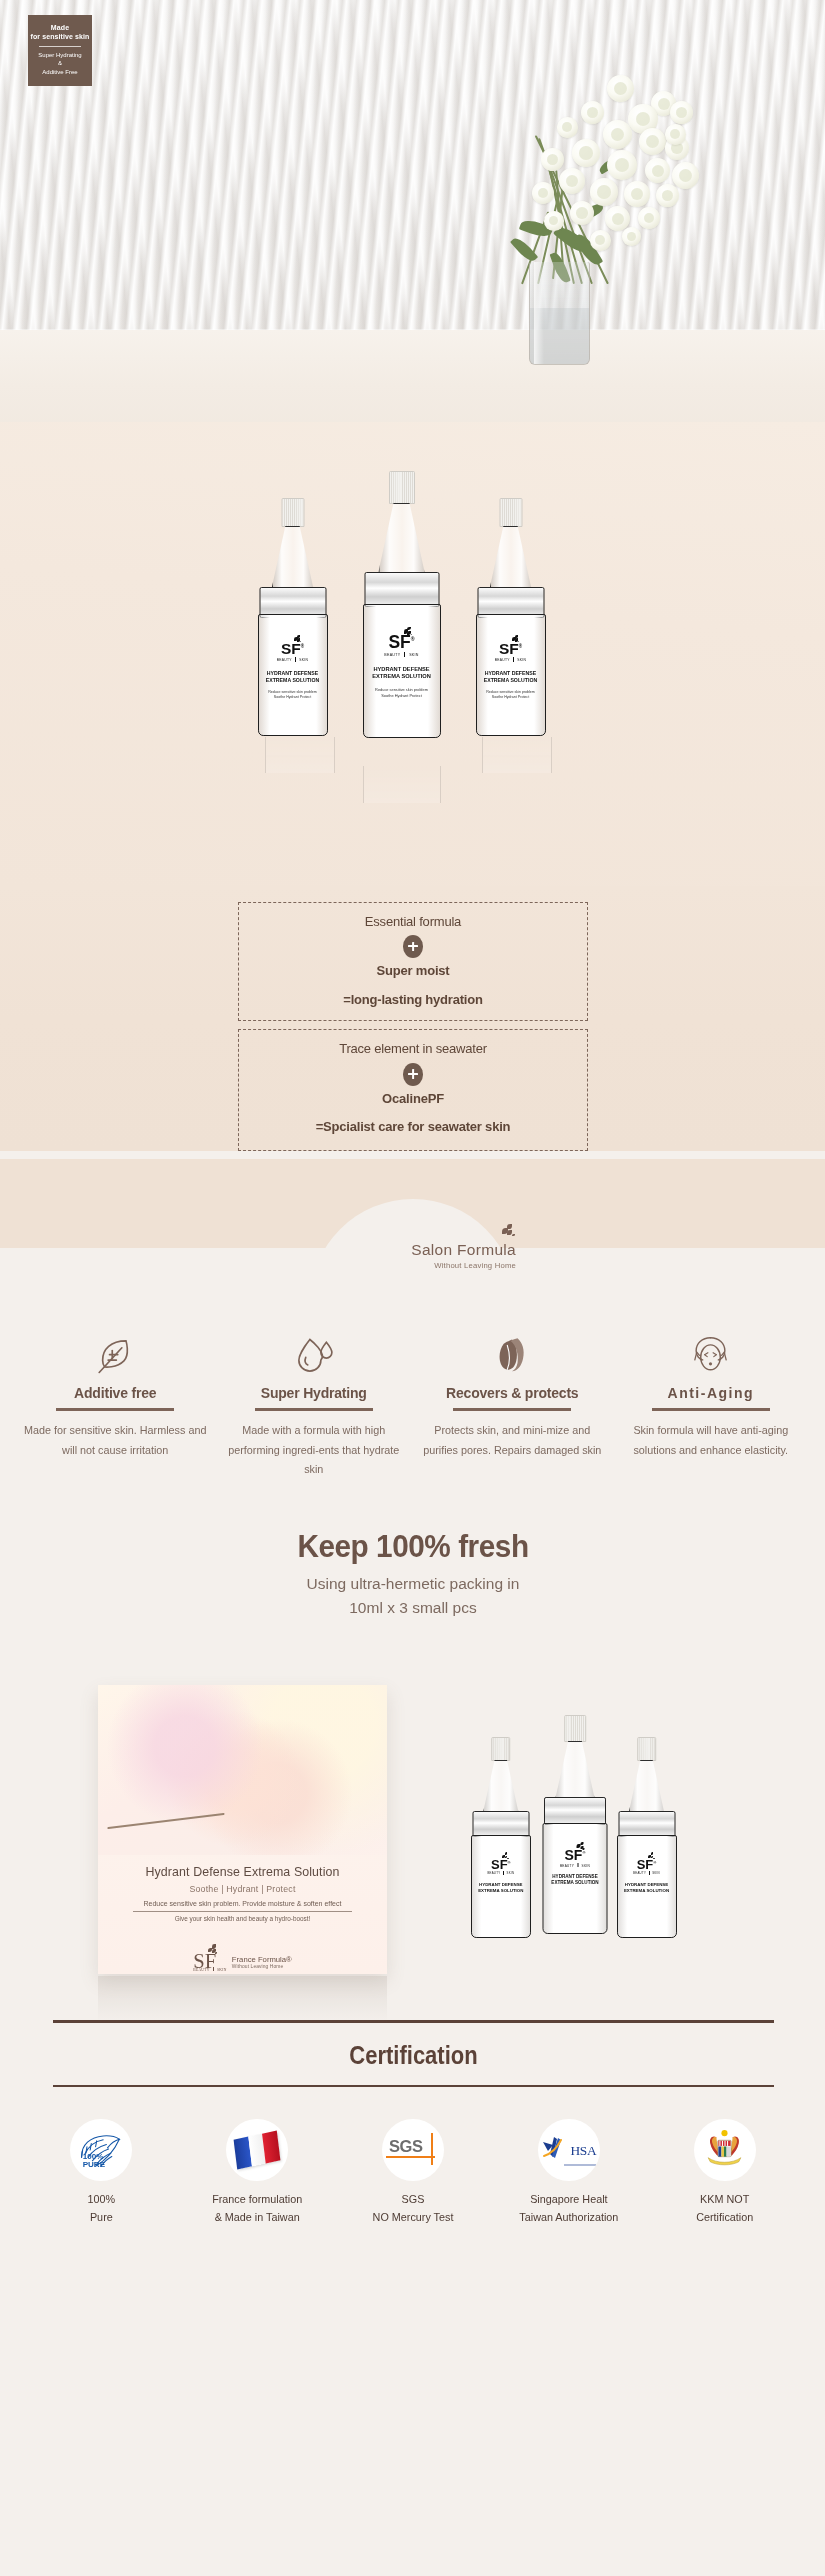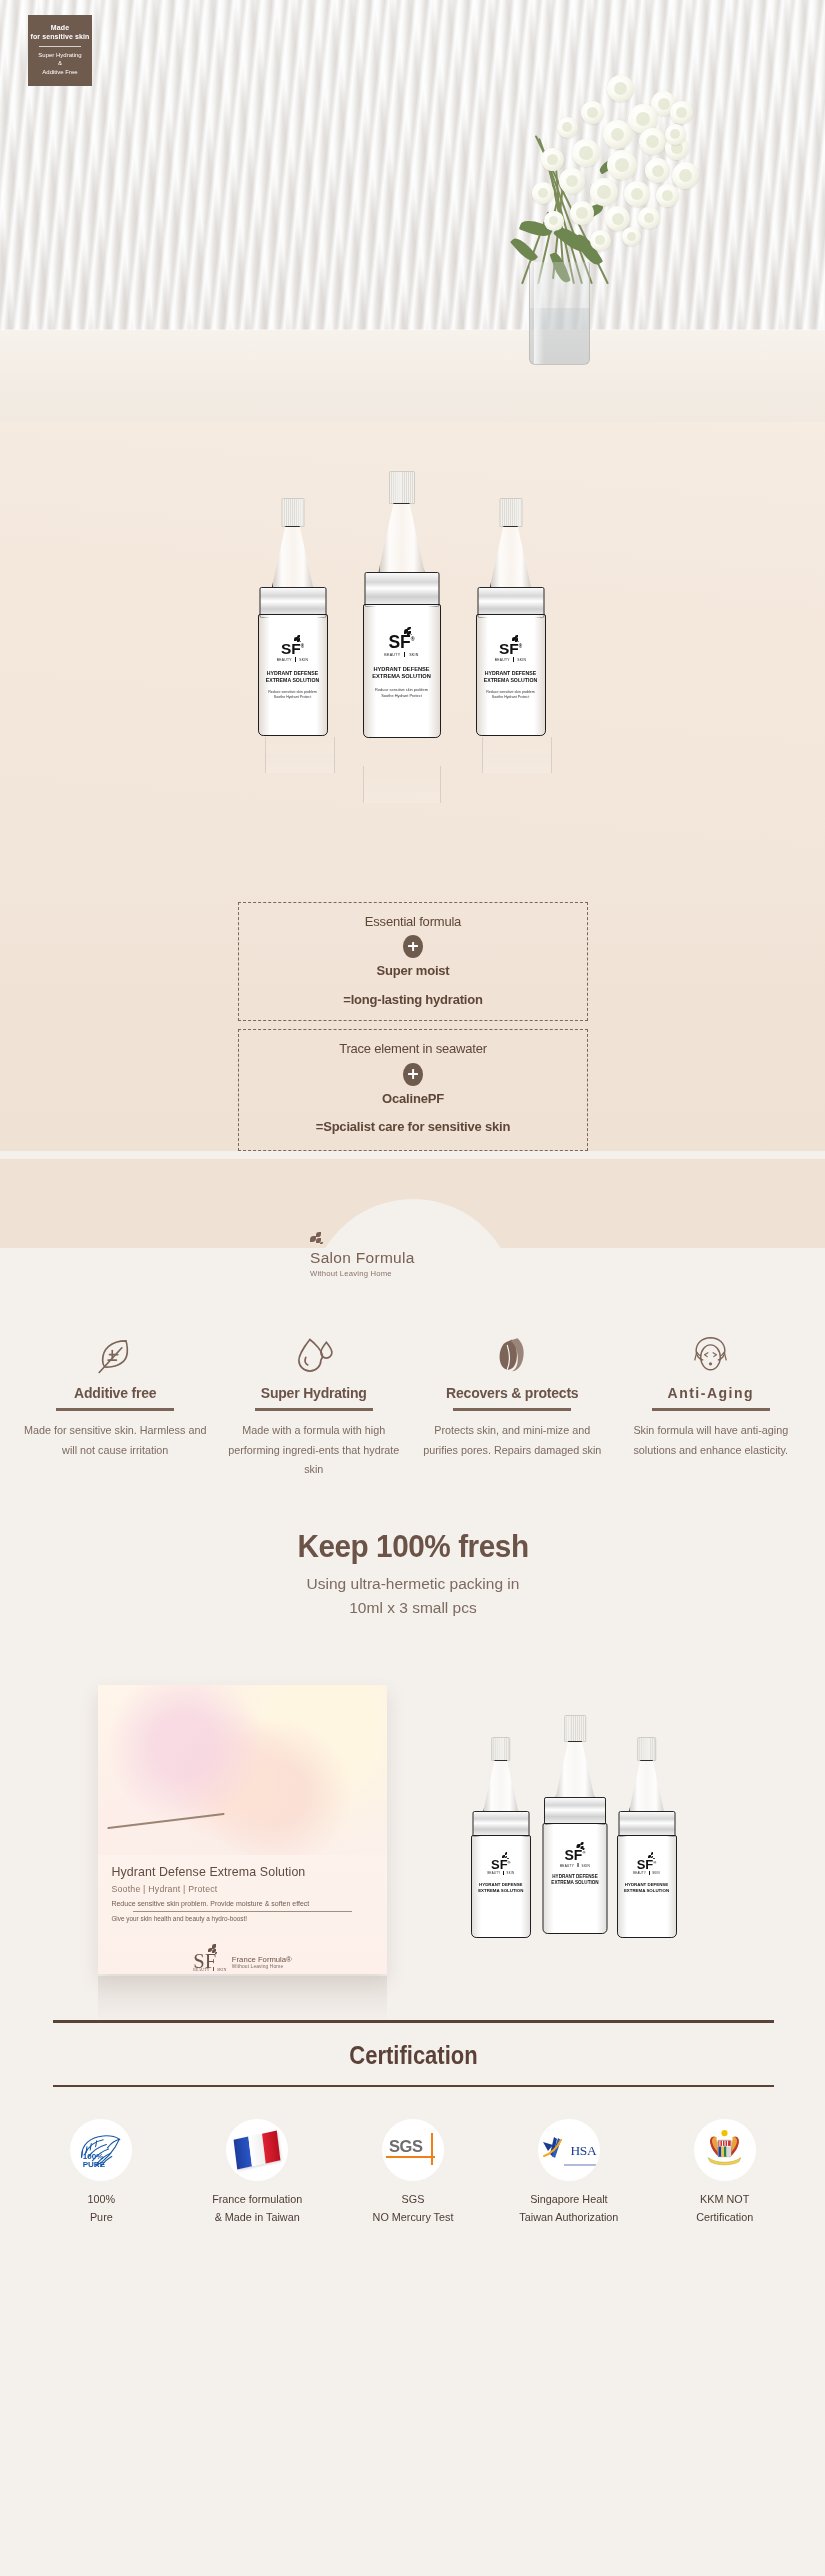--- a/index.html
+++ b/index.html
@@ -151,21 +151,21 @@
     position:relative; width:826px; height:129px;
     background:linear-gradient(180deg,#efe1d4 0%,#efe1d4 100%);
     overflow:hidden;
   }
   .arch {
     position:absolute; left:50%; transform:translateX(-50%); top:40px;
     width:206px; height:206px; border-radius:103px 103px 0 0;
     background:#f4f0ec;
   }
   .arch-base { position:absolute; left:0; right:0; bottom:0; height:40px; background:#f4f0ec; }
-  .arch-inner { position:absolute; left:50%; transform:translateX(-50%); top:73px; text-align:left; width:206px; }
+  .arch-inner { position:absolute; left:50%; transform:translateX(-50%); top:65px; text-align:right; width:206px; }
   .arch-logo { margin-bottom:2.1px; }
   .arch-title { font-size:15.5px; color:#7a6054; letter-spacing:0.3px; }
   .arch-sub { font-size:7.7px; color:#8a7468; letter-spacing:0.2px; margin-top:2.1px; }
 
   
   .features {
     width:826px; background:#f4f0ec; padding:40px 20.6px 36px;
     display:flex; justify-content:space-between; gap:9.3px;
   }
   .feat { flex:1; text-align:center; }
@@ -194,21 +194,21 @@
       radial-gradient(circle at 30% 36%, rgba(247,215,226,.85) 0 13%, rgba(252,236,232,0) 34%),
       radial-gradient(circle at 47% 55%, rgba(253,226,214,.88) 0 16%, rgba(253,236,228,0) 38%),
       radial-gradient(circle at 62% 64%, rgba(250,221,211,.85) 0 14%, rgba(253,238,231,0) 36%),
       radial-gradient(circle at 78% 24%, rgba(255,247,225,.9) 0 20%, rgba(255,250,238,0) 50%),
       linear-gradient(150deg,#fff6ea 0%,#fdeee9 40%,#fbeee9 70%,#fdf1ec 100%);
   }
   .branch {
     position:absolute; left:9.3px; top:135px; width:118px; height:2.1px;
     background:#9b8471; border-radius:1.5px; transform:rotate(-7deg);
   }
-  .box-text { position:absolute; left:0; right:0; top:180px; padding:0 13.4px; }
+  .box-text { position:absolute; left:0; right:0; top:180px; text-align:center; padding:0 13.4px; }
   .bx-1 { font-size:12.4px; color:#5e4b42; letter-spacing:0.1px; }
   .bx-2 { font-size:8.8px; color:#8a7468; margin-top:5.2px; letter-spacing:0.2px; }
   .bx-3 { font-size:7px; color:#6f5c52; margin-top:6.2px; }
   .bx-rule { height:0.5px; background:#a08f85; margin:3.6px 21.6px; }
   .bx-4 { font-size:6.4px; color:#6f5c52; }
   .box-logo { position:absolute; left:0; right:0; top:268px; display:flex; align-items:center; justify-content:center; gap:5.2px; }
   .bl-sf { font-size:20.6px; color:#6b5348; line-height:.8; position:relative; font-family:"Liberation Serif", serif; }
   .bl-txt { text-align:left; }
   .bl-t1 { font-size:7.7px; color:#6b5348; }
   .bl-t2 { font-size:4.9px; color:#7d6a60; letter-spacing:0.1px; }
@@ -424,21 +424,21 @@
     <div class="dash-box">
       <div class="fx-line1">Essential formula</div>
       <div class="plus"></div>
       <div class="fx-line2">Super moist</div>
       <div class="fx-eq">=long-lasting hydration</div>
     </div>
     <div class="dash-box second">
       <div class="fx-line1">Trace element in seawater</div>
       <div class="plus"></div>
       <div class="fx-line2">OcalinePF</div>
-      <div class="fx-eq">=Spcialist care for sensitive skin</div>
+      <div class="fx-eq">=Spcialist care for seawater skin</div>
     </div>
   </section>
 
   <section class="arch-sec">
     <div class="arch"></div>
     <div class="arch-base"></div>
     <div class="arch-inner">
       <div class="arch-logo">
         <span class="clover" style="width:14.4px;height:13.4px;color:#7a6054;display:inline-block;position:relative;">
           <i style="left:0;top:4.1px;width:6.2px;height:6.2px;"></i>

